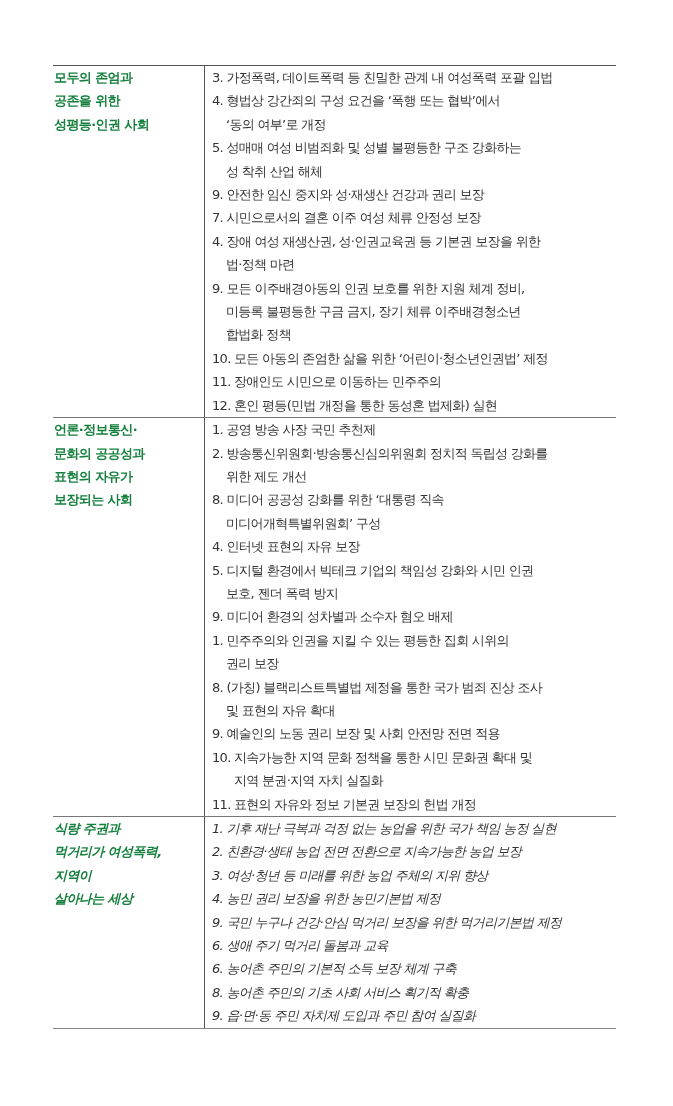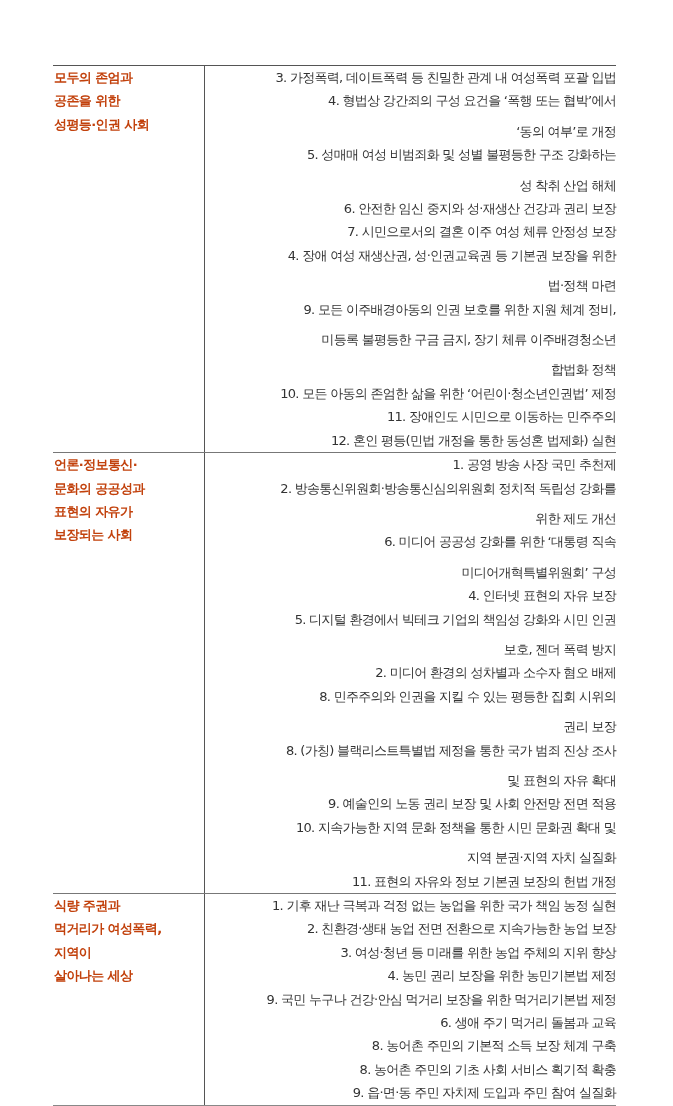--- a/index.html
+++ b/index.html
@@ -5,27 +5,27 @@
   html, body { margin: 0; padding: 0; background: #ffffff; }
   body { width: 673px; height: 1106px; position: relative; overflow: hidden;
          font-family: "DejaVu Sans", "Liberation Sans", sans-serif; color: #222; }
   .policy-table {
     position: absolute; left: 53px; top: 65px; width: 563px;
     border-collapse: collapse; table-layout: fixed;
   }
   .policy-table td { vertical-align: top; padding: 0; }
   .policy-table tr.section td { border-bottom: 1px solid #777; }
   .policy-table tr.section:first-child td { border-top: 1px solid #555; }
-  .policy-table tr.section:last-child td { border-bottom: 1px solid #888; }
+  .policy-table tr.section:last-child td { border-bottom: 1px solid #888; font-style: italic; }
   .col-cat { width: 150px; padding-left: 1px !important; }
   .col-items { border-left: 1px solid #555; padding-left: 7px !important; }
-  .cat-line { font-weight: bold; font-size: 13px; line-height: 23.4px; letter-spacing: -0.6px; color: #c2410c; white-space: nowrap; }
+  .cat-line { font-weight: bold; font-size: 13px; line-height: 23.4px; letter-spacing: -0.6px; color: #15803d; white-space: nowrap; }
   .item { font-size: 13px; line-height: 23.4px; letter-spacing: -0.7px; color: #333; }
-  .item .line { display: block; white-space: nowrap; text-align: right; }
-  .item .cont { padding-left: 14px; margin-top: 7px; }
+  .item .line { display: block; white-space: nowrap; }
+  .item .cont { padding-left: 14px; }
   .item.two .cont { padding-left: 22px; }
 </style>
 </head>
 <body>
 
 <table class="policy-table">
   <tbody id="table-body">
       <tr class="section">
         <td class="col-cat">
           <div class="cat-line">모두의 존엄과</div>
@@ -38,21 +38,21 @@
           </div>
           <div class="item">
             <span class="line">4. 형법상 강간죄의 구성 요건을 ‘폭행 또는 협박’에서</span>
             <span class="line cont">‘동의 여부’로 개정</span>
           </div>
           <div class="item">
             <span class="line">5. 성매매 여성 비범죄화 및 성별 불평등한 구조 강화하는</span>
             <span class="line cont">성 착취 산업 해체</span>
           </div>
           <div class="item">
-            <span class="line">6. 안전한 임신 중지와 성·재생산 건강과 권리 보장</span>
+            <span class="line">9. 안전한 임신 중지와 성·재생산 건강과 권리 보장</span>
           </div>
           <div class="item">
             <span class="line">7. 시민으로서의 결혼 이주 여성 체류 안정성 보장</span>
           </div>
           <div class="item">
             <span class="line">4. 장애 여성 재생산권, 성·인권교육권 등 기본권 보장을 위한</span>
             <span class="line cont">법·정책 마련</span>
           </div>
           <div class="item">
             <span class="line">9. 모든 이주배경아동의 인권 보호를 위한 지원 체계 정비,</span>
@@ -79,35 +79,35 @@
         </td>
         <td class="col-items">
           <div class="item">
             <span class="line">1. 공영 방송 사장 국민 추천제</span>
           </div>
           <div class="item">
             <span class="line">2. 방송통신위원회·방송통신심의위원회 정치적 독립성 강화를</span>
             <span class="line cont">위한 제도 개선</span>
           </div>
           <div class="item">
-            <span class="line">6. 미디어 공공성 강화를 위한 ‘대통령 직속</span>
+            <span class="line">8. 미디어 공공성 강화를 위한 ‘대통령 직속</span>
             <span class="line cont">미디어개혁특별위원회’ 구성</span>
           </div>
           <div class="item">
             <span class="line">4. 인터넷 표현의 자유 보장</span>
           </div>
           <div class="item">
             <span class="line">5. 디지털 환경에서 빅테크 기업의 책임성 강화와 시민 인권</span>
             <span class="line cont">보호, 젠더 폭력 방지</span>
           </div>
           <div class="item">
-            <span class="line">2. 미디어 환경의 성차별과 소수자 혐오 배제</span>
+            <span class="line">9. 미디어 환경의 성차별과 소수자 혐오 배제</span>
           </div>
           <div class="item">
-            <span class="line">8. 민주주의와 인권을 지킬 수 있는 평등한 집회 시위의</span>
+            <span class="line">1. 민주주의와 인권을 지킬 수 있는 평등한 집회 시위의</span>
             <span class="line cont">권리 보장</span>
           </div>
           <div class="item">
             <span class="line">8. (가칭) 블랙리스트특별법 제정을 통한 국가 범죄 진상 조사</span>
             <span class="line cont">및 표현의 자유 확대</span>
           </div>
           <div class="item">
             <span class="line">9. 예술인의 노동 권리 보장 및 사회 안전망 전면 적용</span>
           </div>
           <div class="item two">
@@ -139,21 +139,21 @@
           <div class="item">
             <span class="line">4. 농민 권리 보장을 위한 농민기본법 제정</span>
           </div>
           <div class="item">
             <span class="line">9. 국민 누구나 건강·안심 먹거리 보장을 위한 먹거리기본법 제정</span>
           </div>
           <div class="item">
             <span class="line">6. 생애 주기 먹거리 돌봄과 교육</span>
           </div>
           <div class="item">
-            <span class="line">8. 농어촌 주민의 기본적 소득 보장 체계 구축</span>
+            <span class="line">6. 농어촌 주민의 기본적 소득 보장 체계 구축</span>
           </div>
           <div class="item">
             <span class="line">8. 농어촌 주민의 기초 사회 서비스 획기적 확충</span>
           </div>
           <div class="item">
             <span class="line">9. 읍·면·동 주민 자치제 도입과 주민 참여 실질화</span>
           </div>
         </td>
       </tr>
     </tbody>

